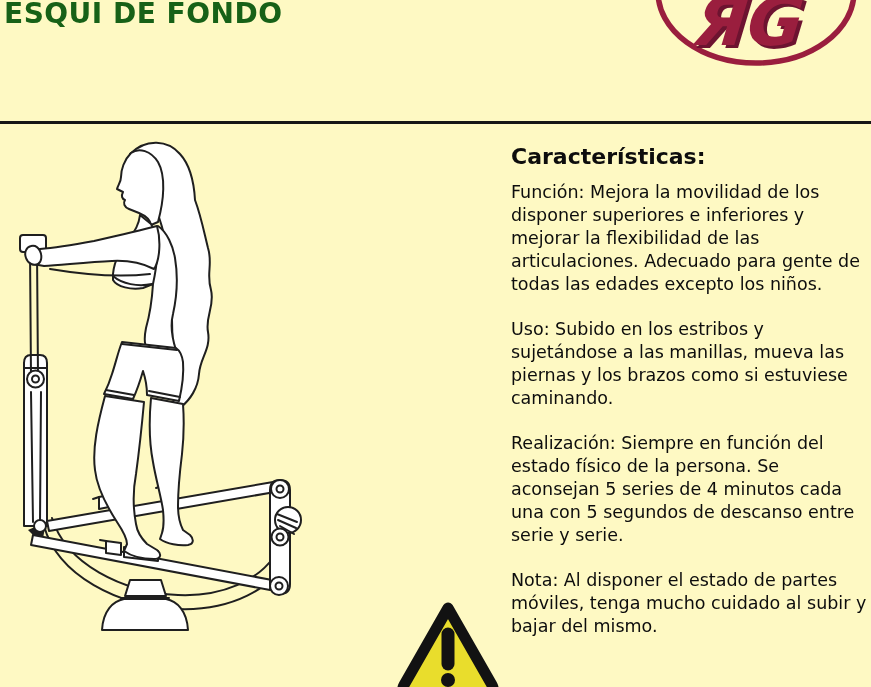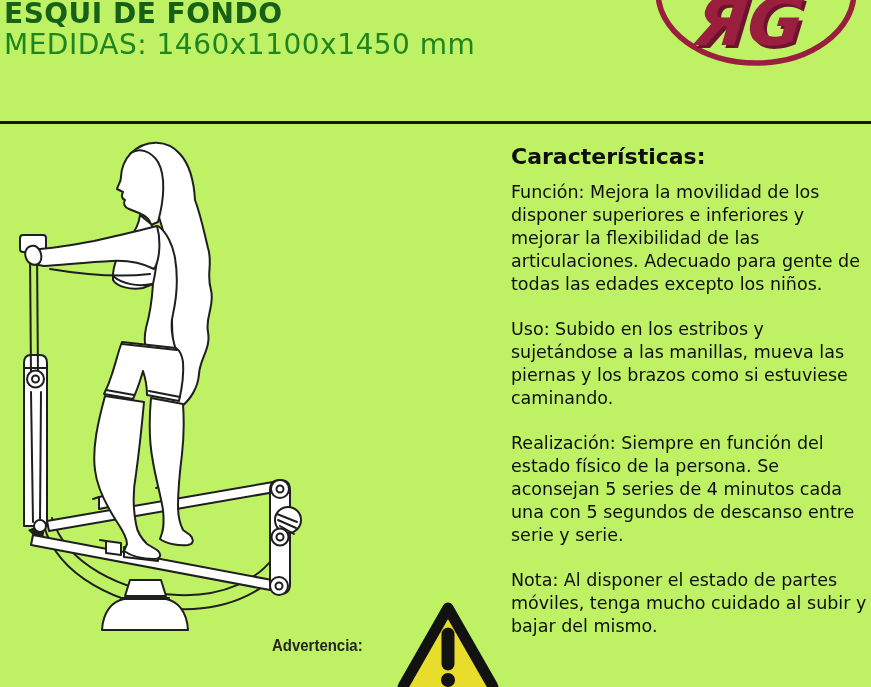--- a/index.html
+++ b/index.html
@@ -1,17 +1,17 @@
 <!DOCTYPE html>
 <html><head>
 <meta charset="utf-8">
 <style>
   html,body{margin:0;padding:0;background:#fff;}
   #page{
-    position:relative;width:871px;height:687px;background:#bef264;
+    position:relative;width:871px;height:687px;background:#fef9c3;
     overflow:hidden;font-family:"DejaVu Sans",sans-serif;
   }
   
   .title-block{position:absolute;left:4px;top:-2px;}
   .title-line{line-height:31px;white-space:nowrap;}
   .t-bold{font-size:28px;font-weight:bold;letter-spacing:.5px;}
   .t-reg{font-size:28px;font-weight:normal;letter-spacing:.5px;}
   .logo{position:absolute;left:650px;top:-30px;width:212px;height:100px;}
   .rule{position:absolute;left:0;top:121px;width:871px;height:3px;background:#161616;}
   
@@ -28,21 +28,20 @@
             border-bottom:2px solid #242424;padding-bottom:1px;line-height:17px;}
   .tri{position:absolute;left:397px;top:600px;width:102px;height:100px;}
 </style>
 </head>
 <body>
 
 <div id="page">
 
   <div class="title-block">
     <div class="title-line t-bold" style="color: rgb(23, 97, 23);">ESQUI DE FONDO</div>
-    <div class="title-line t-reg" style="color: rgb(31, 133, 31);">MEDIDAS: 1460x1100x1450 mm</div>
   </div>
 
   <svg class="logo" viewBox="0 0 212 100">
     <ellipse cx="106" cy="22" rx="98" ry="71" fill="none" stroke-width="5.5" stroke="#9a1e3e"></ellipse>
     <text x="109" y="78" text-anchor="middle" font-size="68" font-weight="bold" font-style="italic" font-family="DejaVu Sans, sans-serif" transform="skewX(-6)" fill="#6d1330">ЯG</text>
     <text x="105" y="75" text-anchor="middle" font-size="68" font-weight="bold" font-style="italic" font-family="DejaVu Sans, sans-serif" transform="skewX(-6)" fill="#9a1e3e">ЯG</text>
   </svg>
 
   <div class="rule"></div>
 
@@ -125,21 +124,20 @@
 
   <div class="chars">
     <h2>Características:</h2>
     <p><span class="lbl">Función</span><span>: Mejora la movilidad de los disponer superiores e inferiores y mejorar la flexibilidad de las articulaciones. Adecuado para gente de todas las edades excepto los niños.</span></p>
     <p><span class="lbl">Uso</span><span>: Subido en los estribos y sujetándose a las manillas, mueva las piernas y los brazos como si estuviese caminando.</span></p>
     <p><span class="lbl">Realización</span><span>: Siempre en función del estado físico de la persona. Se aconsejan 5 series de 4 minutos cada una con 5 segundos de descanso entre serie y serie.</span></p>
     <p><span class="lbl">Nota</span><span>: Al disponer el estado de partes móviles, tenga mucho cuidado al subir y bajar del mismo.</span></p>
   </div>
 
   <div class="adv">
-    <div><span class="adv-title">Advertencia:</span></div>
   </div>
 
   <svg class="tri" viewBox="0 0 102 100">
     <path d="M51,8 L95,85 Q99,93 90,93 L12,93 Q3,93 7,85 Z" stroke="#121212" stroke-width="11" stroke-linejoin="round" fill="#e9dd2c"></path>
     <path d="M51,34 L51,64" stroke="#121212" stroke-width="13" stroke-linecap="round"></path>
     <circle cx="51" cy="80" r="7" fill="#121212"></circle>
   </svg>
 
 </div>
 

